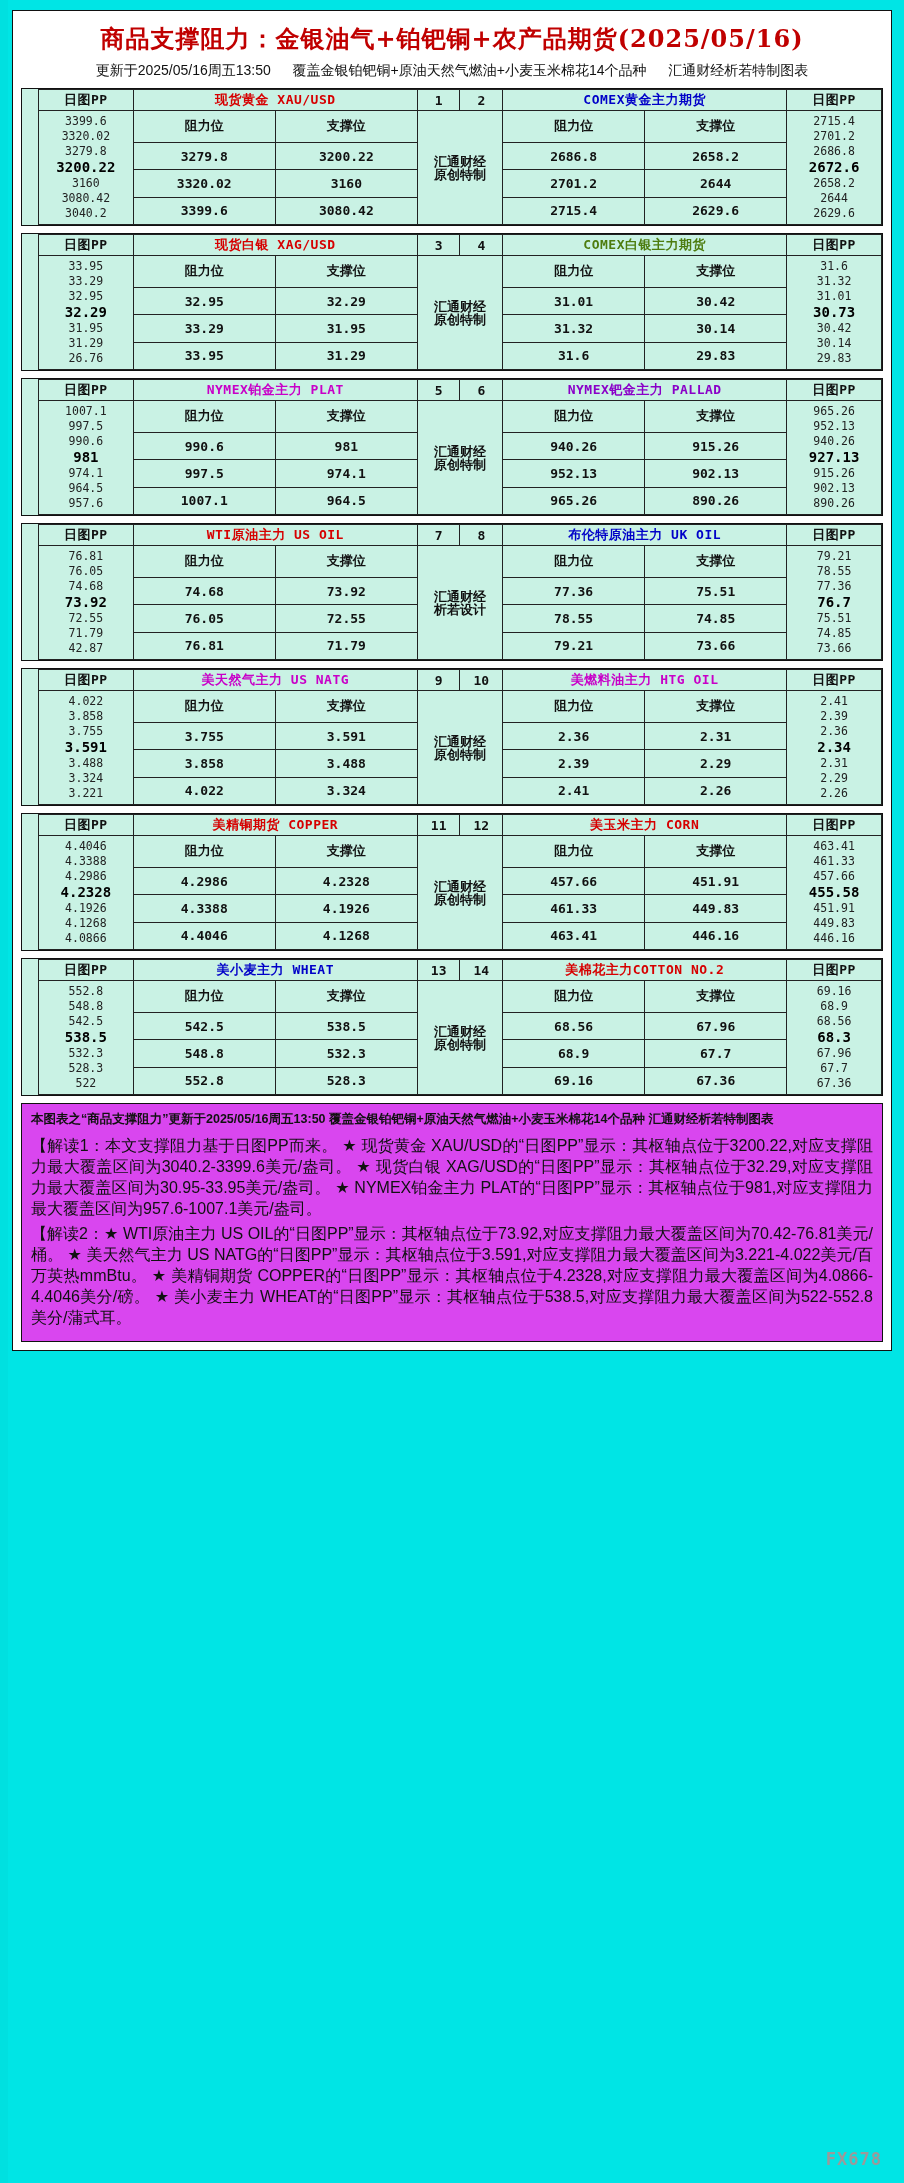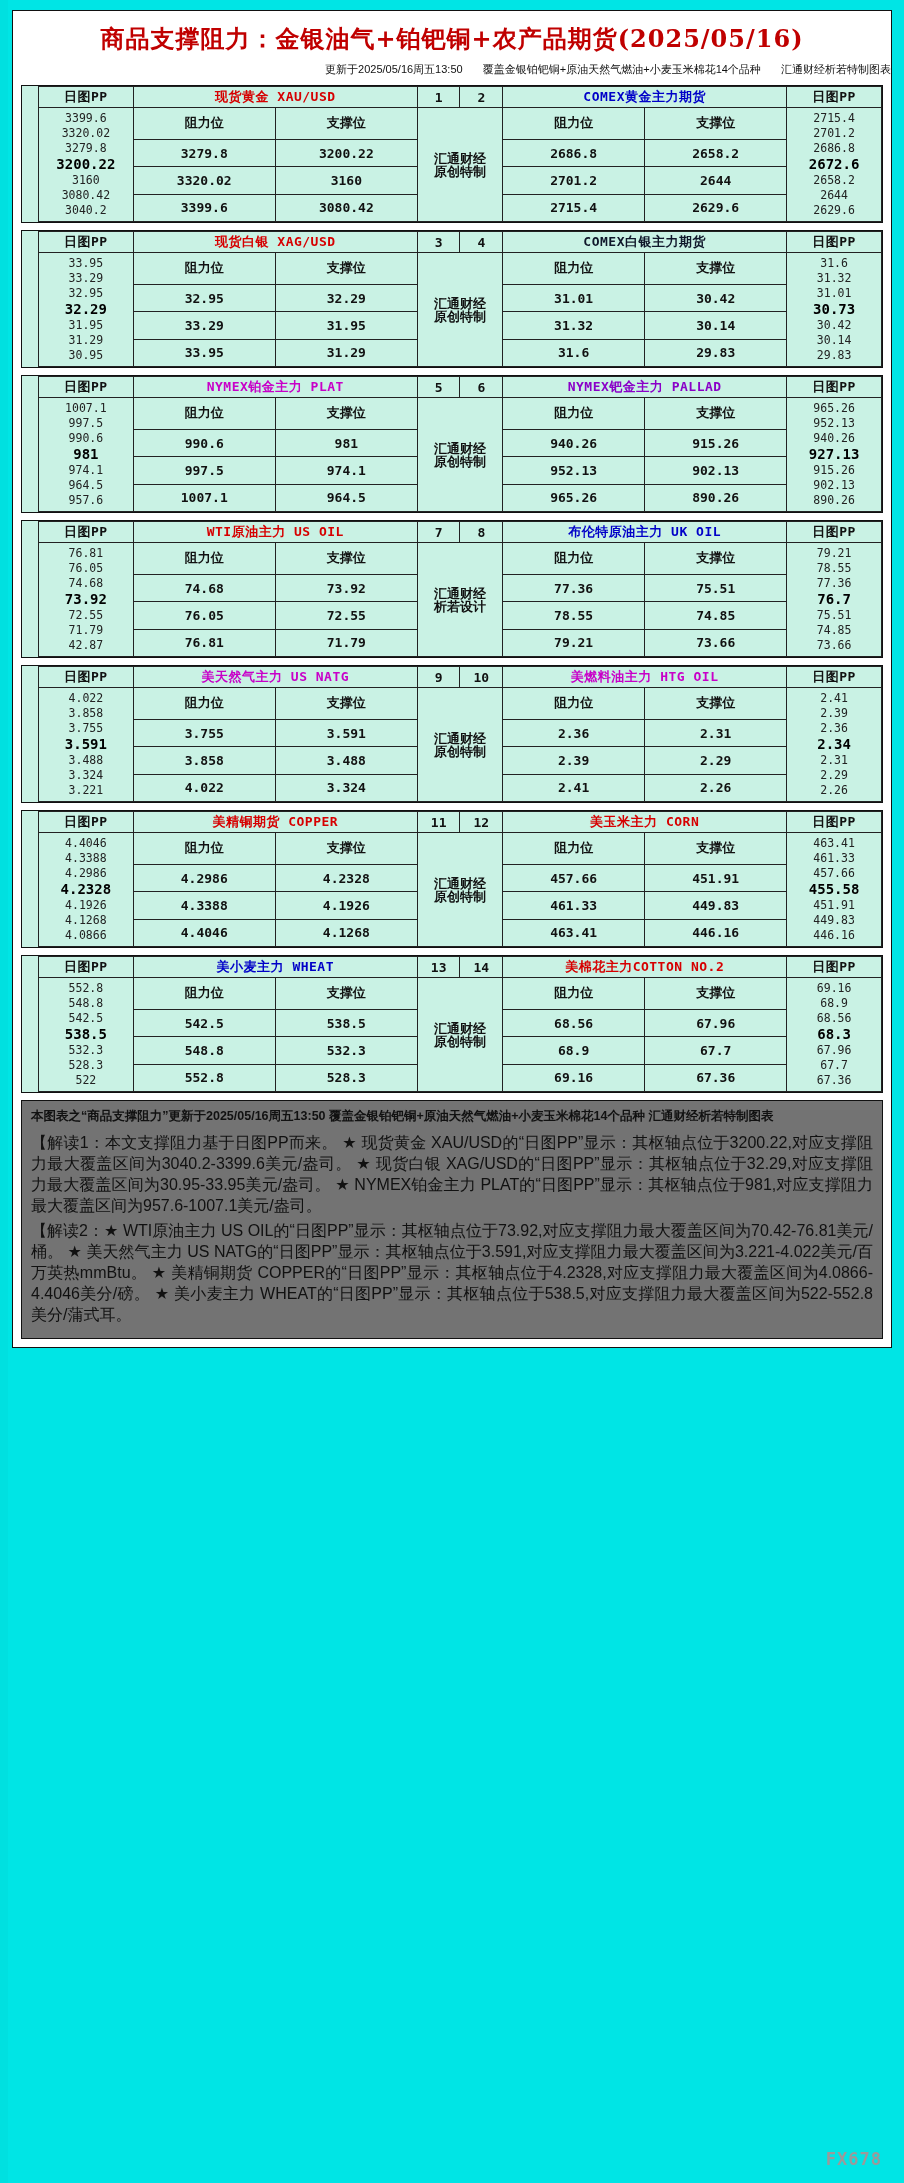--- a/index.html
+++ b/index.html
@@ -26,23 +26,23 @@
   .title{
     text-align:center;
     color:#c00000;
     font-weight:bold;
     font-size:24px;
     letter-spacing:1px;
     padding:12px 0 7px 0;
     font-family:"DejaVu Serif","Liberation Serif",serif;
   }
   .subtitle{
-    text-align:right;
+    text-align:center;
     color:#111;
-    font-size:11px;
+    font-size:14px;
     padding:0 0 8px 0;
   }
   .subtitle .sp{display:inline-block;width:14px;}
   .block{
     border:1px solid #111;
     border-top:1px solid #111;
     margin:0 8px 7px 8px;
     background:#c9f2e4;
     box-sizing:border-box;
     padding-left:16px;
@@ -108,21 +108,21 @@
     color:#6fd9c6;
     font-size:11px;
     line-height:13px;
     font-weight:bold;
     text-align:center;
   }
   .cell-pad{padding:0;}
   .notes{
     margin:6px 8px 8px 8px;
     border:1px solid #111;
-    background:#737373;
+    background:#d946ef;
     padding:7px 9px 9px 9px;
     box-sizing:border-box;
   }
   .notes .line1{
     font-size:12.5px;
     font-weight:bold;
     color:#111;
     margin-bottom:7px;
     line-height:17px;
   }
@@ -245,33 +245,33 @@
               <col style="width:15%">
               <col style="width:15%">
               <col style="width:10%">
             </colgroup>
             <tbody>
               <tr>
                 <td class="pp-head" rowspan="1">日图PP</td>
                 <td class="name-head" colspan="2" style="color:#d60000">现货白银 XAG/USD</td>
                 <td class="idx">3</td>
                 <td class="idx">4</td>
-                <td class="name-head" colspan="2" style="color:#0f172a">COMEX白银主力期货</td>
+                <td class="name-head" colspan="2" style="color:#4d7c0f">COMEX白银主力期货</td>
                 <td class="pp-head">日图PP</td>
               </tr>
               <tr>
                 <td class="cell-pad" rowspan="4">
                   <div class="levels">
                     <div class="">33.95</div>
                     <div class="">33.29</div>
                     <div class="">32.95</div>
                     <div class="big">32.29</div>
                     <div class="">31.95</div>
                     <div class="">31.29</div>
-                    <div class="">30.95</div>
+                    <div class="">26.76</div>
                   </div>
                 </td>
                 <td class="sub-head">阻力位</td>
                 <td class="sub-head">支撑位</td>
                 <td rowspan="4" colspan="2" class="wm">
                   <div>汇通财经</div>
                   <div>原创特制</div>
                 </td>
                 <td class="sub-head">阻力位</td>
                 <td class="sub-head">支撑位</td>

